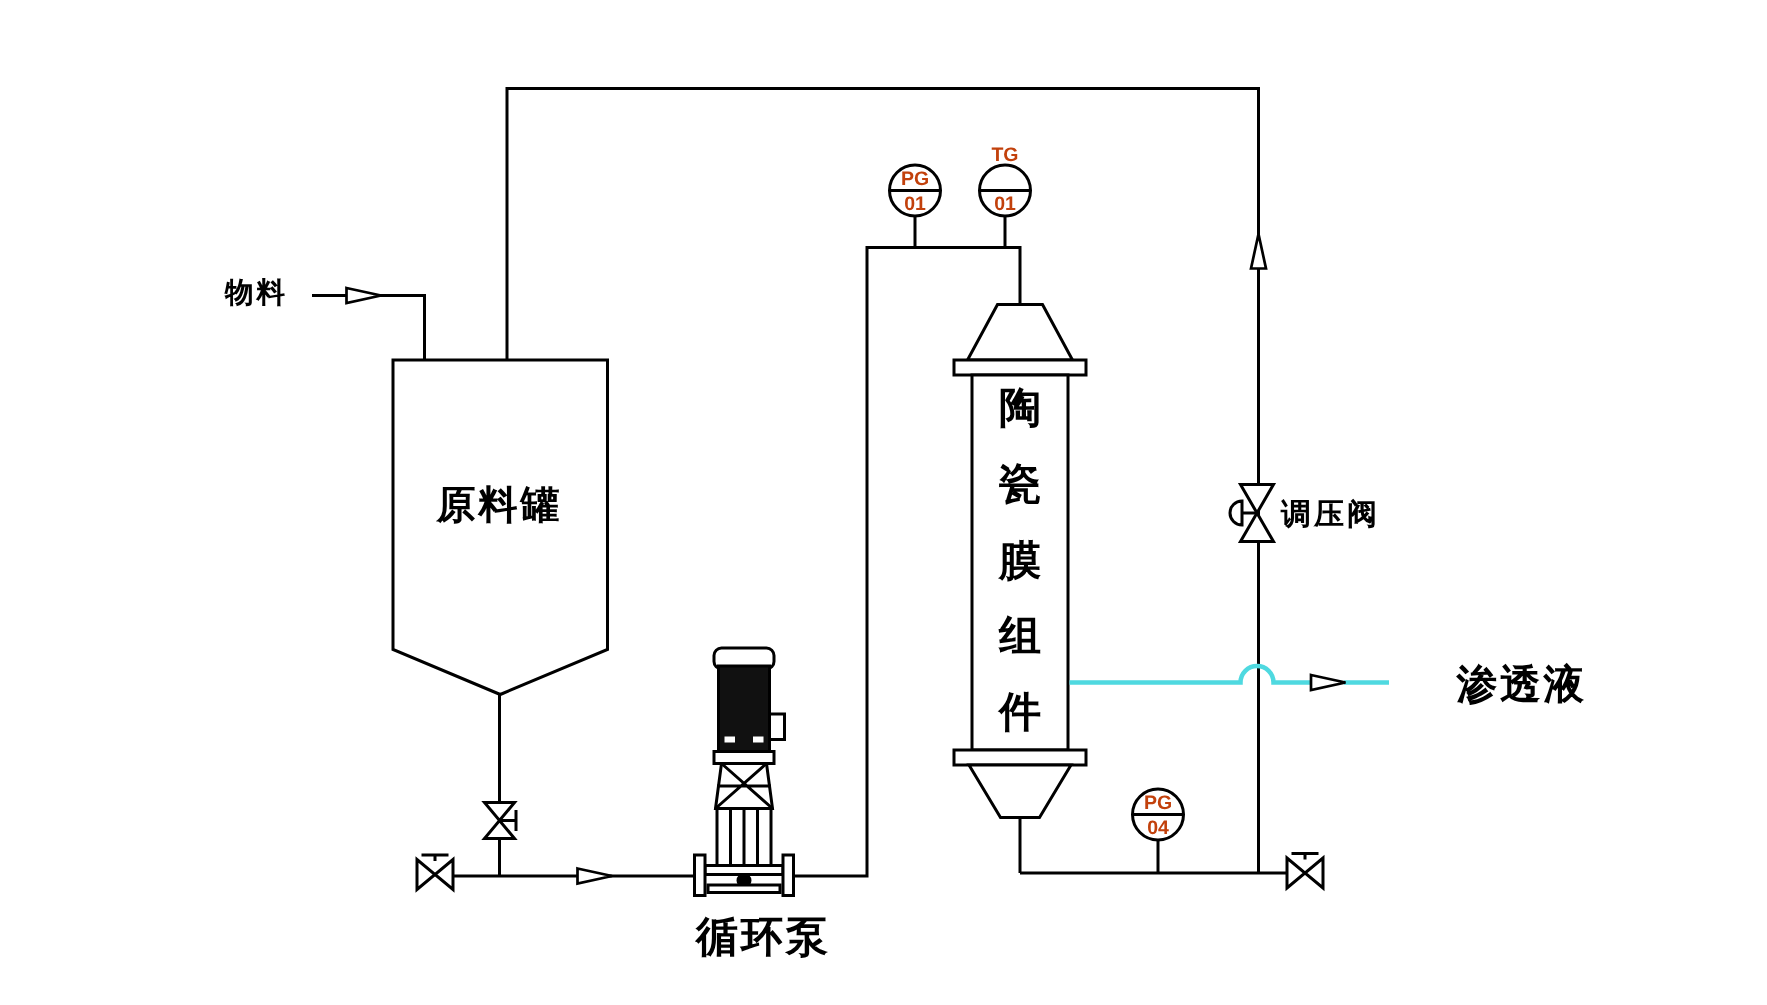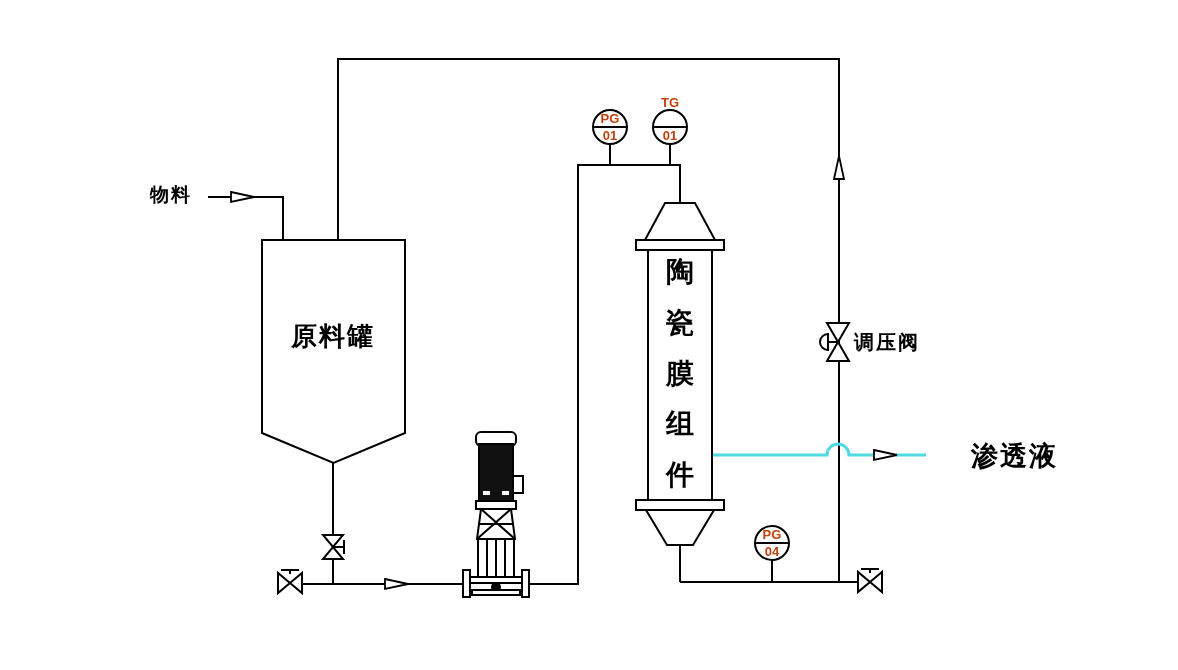--- a/index.html
+++ b/index.html
@@ -125,20 +125,21 @@
         <rect x="463" y="570" width="7" height="27" fill="#fff"></rect>
         <rect x="522" y="570" width="7" height="27" fill="#fff"></rect>
         <circle cx="496" cy="587" r="4" fill="#000"></circle>
         <rect x="472" y="590" width="48" height="5" fill="#fff"></rect>
       </g>
     </g>
   </svg>
 
   <div class="label" style="left:150px;top:182px;font-size:19px;">物料</div>
   <div class="label" style="left:291px;top:319px;font-size:26px;">原料罐</div>
+  <div class="label" style="left:464px;top:606px;font-size:28px;">循环泵</div>
   <div class="label" style="left:854px;top:329px;font-size:20px;">调压阀</div>
   <div class="label" style="left:929px;top:438px;font-size:27px;margin-left:42px;">渗透液</div>
 
   <div class="vchar" style="left:662px;top:253px;font-size:28px;">陶</div>
   <div class="vchar" style="left:662px;top:304px;font-size:28px;">瓷</div>
   <div class="vchar" style="left:662px;top:355px;font-size:28px;">膜</div>
   <div class="vchar" style="left:662px;top:405px;font-size:28px;">组</div>
   <div class="vchar" style="left:662px;top:456px;font-size:28px;">件</div>
 
   <div class="gtext" style="left:594px;top:112px;">PG</div>

